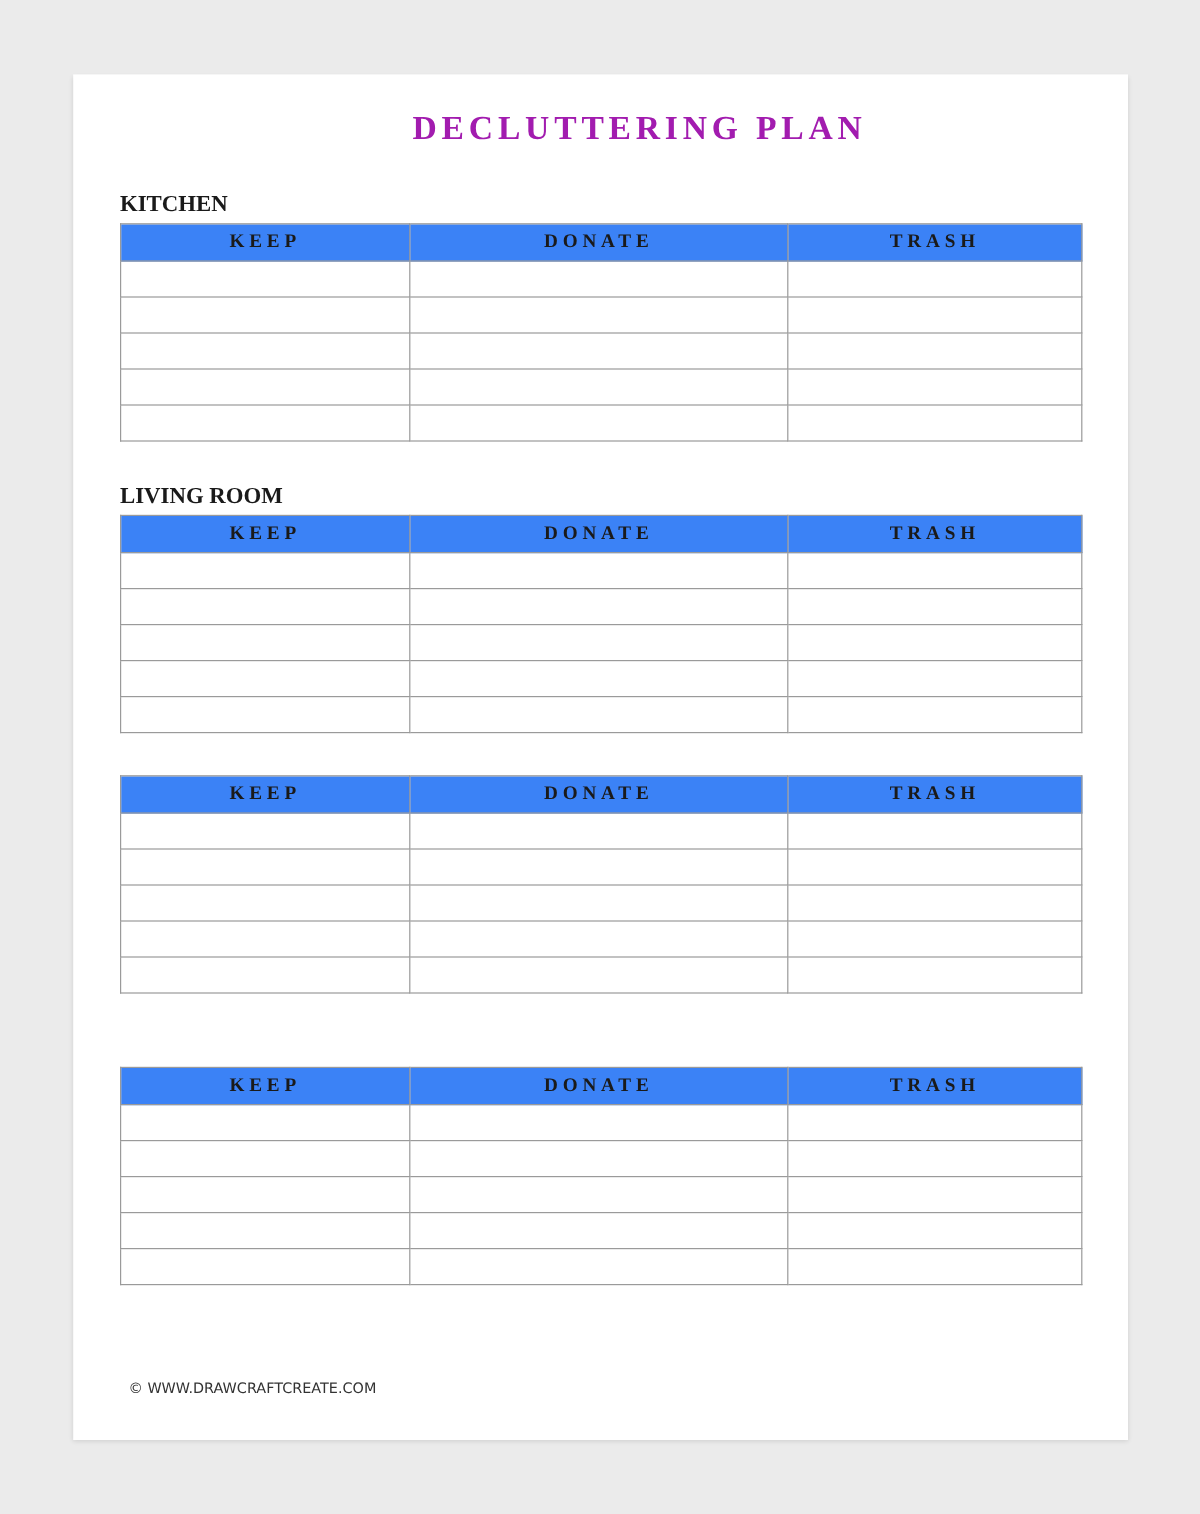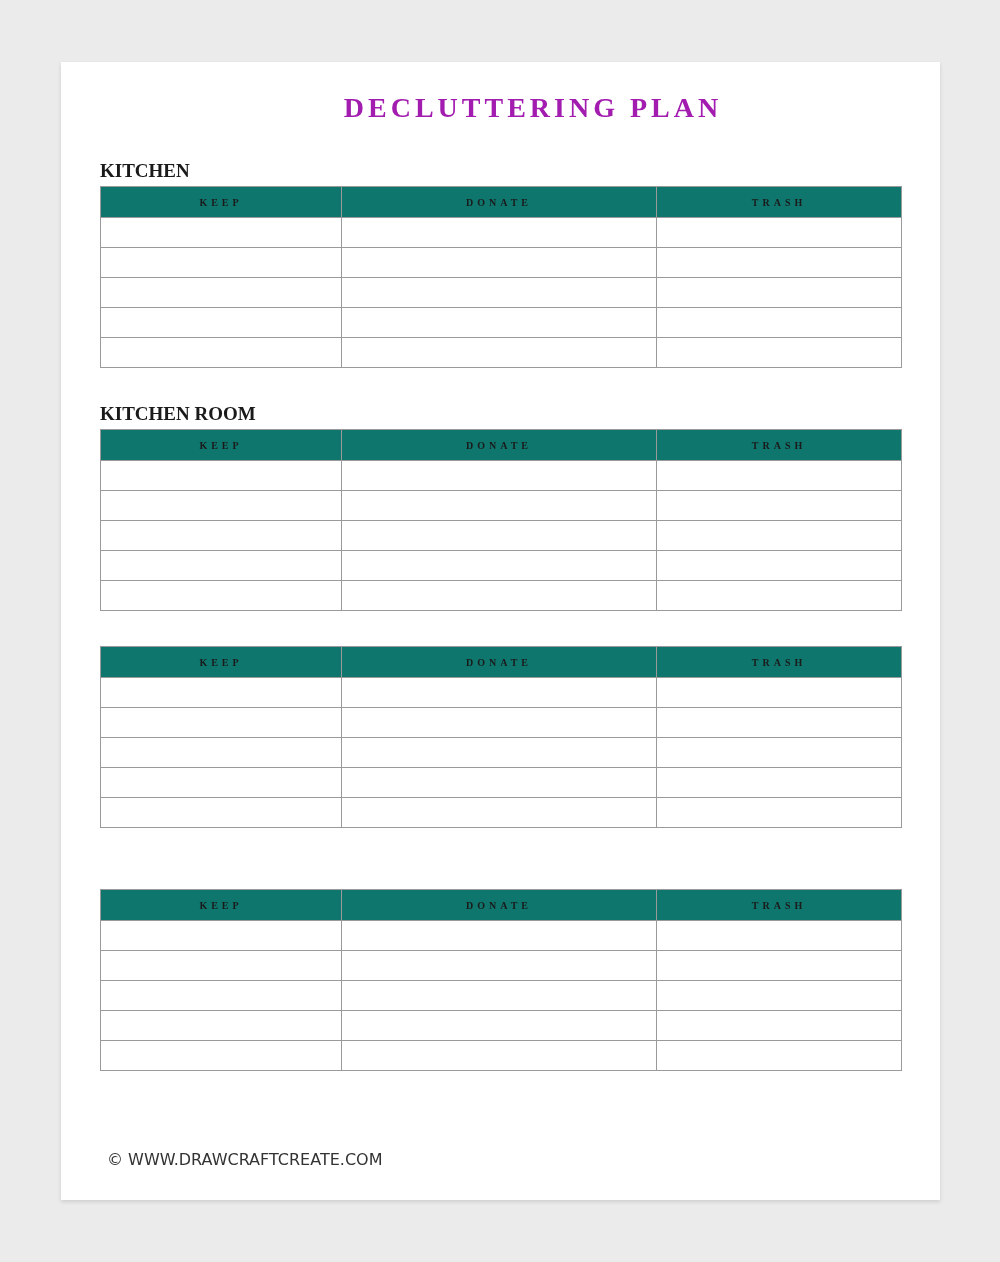--- a/index.html
+++ b/index.html
@@ -3,24 +3,24 @@
 <meta charset="utf-8">
 <style>
   html, body { margin:0; padding:0; }
   body { width:1000px; height:1262px; background:#ebebeb; position:relative; font-family:"Liberation Serif", serif; }
   .sheet { position:absolute; left:61px; top:62px; width:879px; height:1138px; background:#fff; box-shadow:0 2px 4px rgba(0,0,0,0.12); }
   .title { position:absolute; left:0; width:944px; top:30px; text-align:center; font-size:28px; font-weight:bold; letter-spacing:4px; color:#a21caf; }
   .section { position:absolute; left:39px; width:801px; }
   .section-title { font-size:19px; font-weight:bold; color:#1a1a1a; height:26px; line-height:22px; margin:0; }
   table { border-collapse:collapse; width:801px; table-layout:fixed; }
   th, td { border:1.5px solid #9a9a9a; }
-  th { background:#0f766e; height:30px; font-size:10px; font-weight:bold; letter-spacing:4px; color:#1a1a1a; padding:0; }
+  th { background:#3b82f6; height:30px; font-size:16px; font-weight:bold; letter-spacing:4px; color:#1a1a1a; padding:0; }
   td { height:29px; padding:0; }
   col.c1 { width:241px; } col.c2 { width:315px; } col.c3 { width:245px; }
-  .footer { position:absolute; left:46px; top:1088px; font-family:"DejaVu Sans", sans-serif; font-size:16px; color:#333; }
+  .footer { position:absolute; left:46px; top:1088px; font-family:"DejaVu Sans", sans-serif; font-size:12px; color:#333; }
 </style>
 </head>
 <body>
 
 <div class="sheet">
   <div class="title">DECLUTTERING PLAN</div>
   <div id="sections">
       <div class="section" style="top: 98px;">
         <h2 class="section-title">KITCHEN</h2>
         <table>
@@ -59,21 +59,21 @@
             </tr>
             <tr>
               <td></td>
               <td></td>
               <td></td>
             </tr>
           </tbody>
         </table>
       </div>
       <div class="section" style="top: 341px;">
-        <h2 class="section-title">KITCHEN ROOM</h2>
+        <h2 class="section-title">LIVING ROOM</h2>
         <table>
           <colgroup>
             <col class="c1">
             <col class="c2">
             <col class="c3">
           </colgroup>
           <thead>
             <tr>
               <th>KEEP</th>
               <th>DONATE</th>

